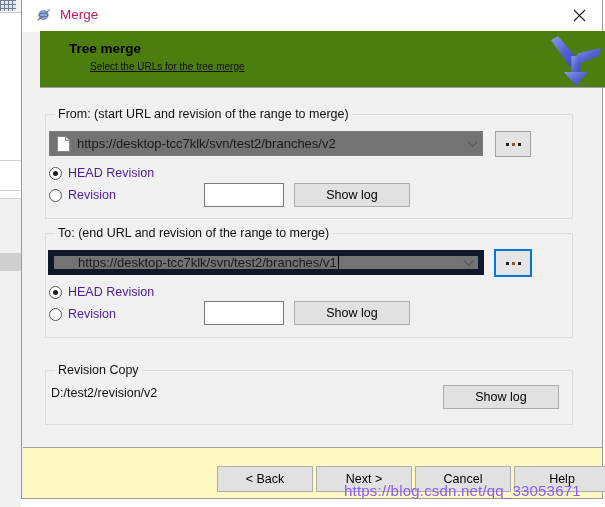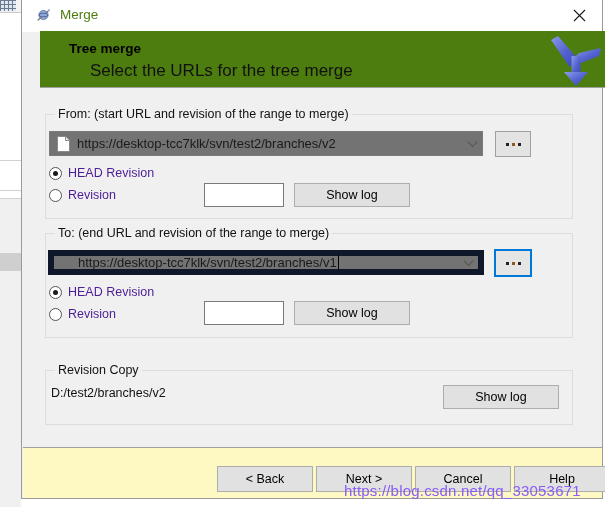--- a/index.html
+++ b/index.html
@@ -91,21 +91,21 @@
   }
   #title-icon {
     position: absolute;
     left: 14px; top: 8px;
     width: 16px; height: 16px;
   }
   #title-text {
     position: absolute;
     left: 38px; top: 7px;
     font-size: 13.5px;
-    color: #4d7c0f;
+    color: #be185d;
     white-space: nowrap;
   }
   #close-button {
     position: absolute;
     right: 0; top: 0;
     width: 45px; height: 31px;
     display: flex;
     align-items: center;
     justify-content: center;
     cursor: default;
@@ -125,23 +125,24 @@
     position: absolute;
     left: 29px; top: 10px;
     font-size: 13.5px;
     font-weight: bold;
     color: #000;
     white-space: nowrap;
   }
   #header-sub {
     position: absolute;
     left: 50px; top: 30px;
-    font-size: 17px;
+    font-size: 10px;
     color: #111;
     white-space: nowrap;
+    text-decoration: underline;
   }
   #header-logo {
     position: absolute;
     right: 14px; top: 3px;
     width: 58px; height: 54px;
   }
 
   
   #dialog-body {
     position: absolute;
@@ -445,21 +446,21 @@
     </div>
 
     <div class="textinput" style="left:181px; top:212px; width:80px; height:24px;"></div>
 
     <div class="btn" style="left:271px; top:212px; width:116px; height:24px;">Show log</div>
 
     <div class="groupbox" style="left:22px; top:281px; width:528px; height:55px;">
       <div class="group-legend">Revision Copy</div>
     </div>
 
-    <div class="static-text" style="left:28px; top:297px;">D:/test2/branches/v2</div>
+    <div class="static-text" style="left:28px; top:297px;">D:/test2/revision/v2</div>
 
     <div class="btn" style="left:420px; top:296px; width:116px; height:24px;">Show log</div>
 
   </div>
 
   <div id="footer">
     <div class="btn" style="left:194px; top:18px; width:96px; height:26px;">&lt; Back</div>
     <div class="btn" style="left:392px; top:18px; width:96px; height:26px;">Cancel</div>
     <div class="btn" style="left:293px; top:18px; width:96px; height:26px;">Next &gt;</div>
     <div class="btn" style="left:491px; top:18px; width:96px; height:26px;">Help</div>

